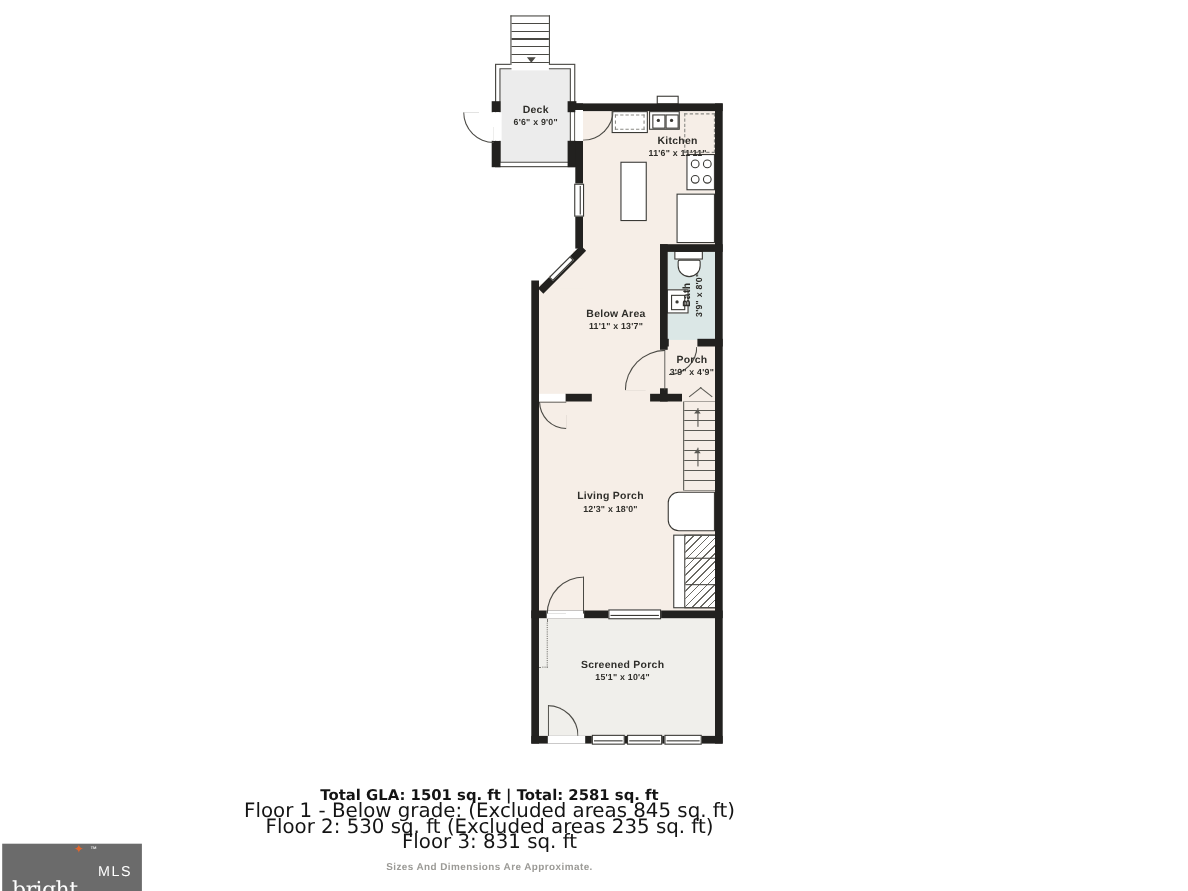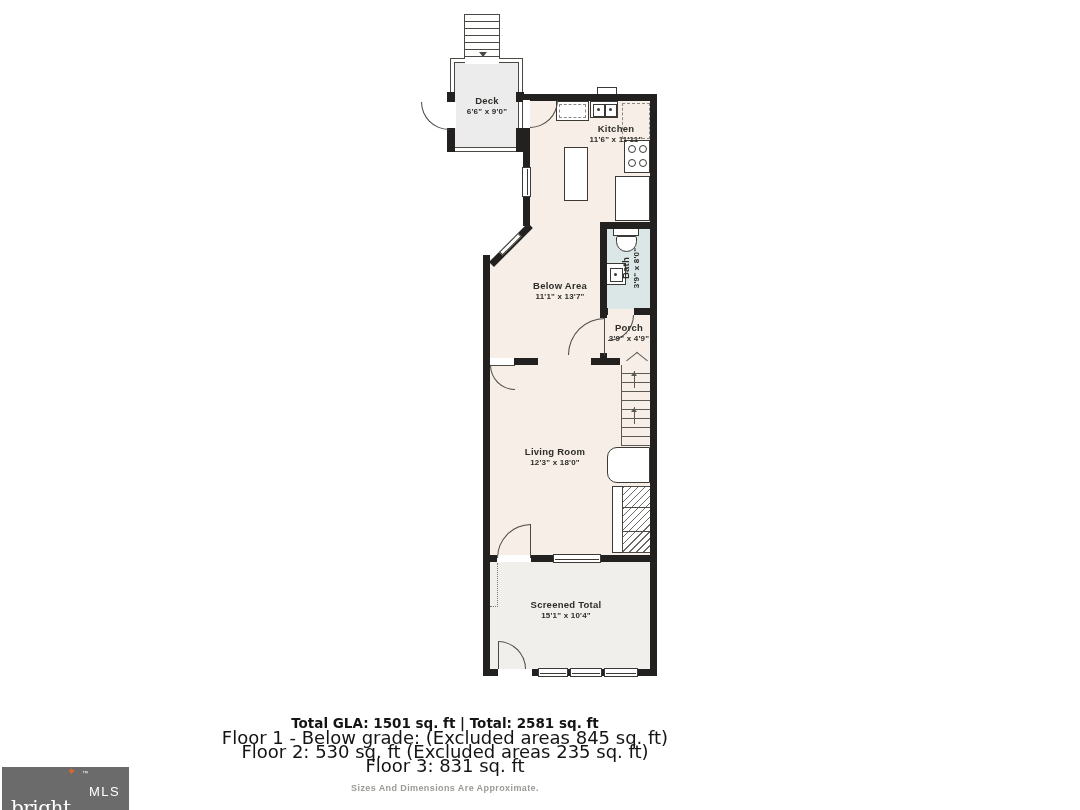--- a/index.html
+++ b/index.html
@@ -187,25 +187,25 @@
   </div>
   <div class="label" style="left:560px;top:280px;">
     <span class="nm">Below Area</span>
     <span class="dm">11'1" x 13'7"</span>
   </div>
   <div class="label" style="left:629px;top:322px;">
     <span class="nm">Porch</span>
     <span class="dm">3'9" x 4'9"</span>
   </div>
   <div class="label" style="left:555px;top:446px;">
-    <span class="nm">Living Room</span>
+    <span class="nm">Living Porch</span>
     <span class="dm">12'3" x 18'0"</span>
   </div>
   <div class="label" style="left:566px;top:599px;">
-    <span class="nm">Screened Total</span>
+    <span class="nm">Screened Porch</span>
     <span class="dm">15'1" x 10'4"</span>
   </div>
 
   <div class="summary" style="top:715px;">
     <div class="l1">Total GLA: 1501 sq. ft | Total: 2581 sq. ft</div>
     <div class="ln">Floor 1 - Below grade: (Excluded areas 845 sq. ft)</div>
     <div class="ln">Floor 2: 530 sq. ft (Excluded areas 235 sq. ft)</div>
     <div class="ln">Floor 3: 831 sq. ft</div>
   </div>
   <div class="disclaimer" style="top:783px;">Sizes And Dimensions Are Approximate.</div>

